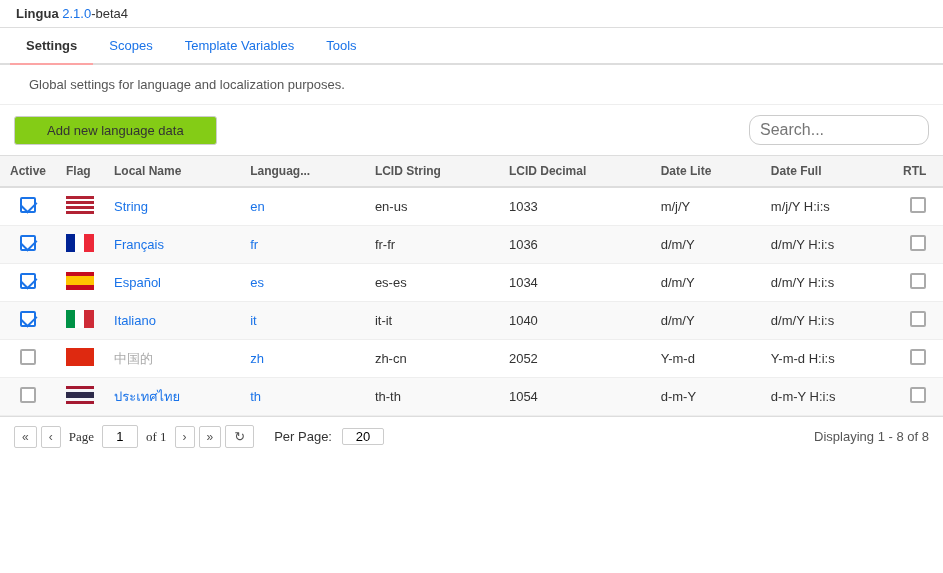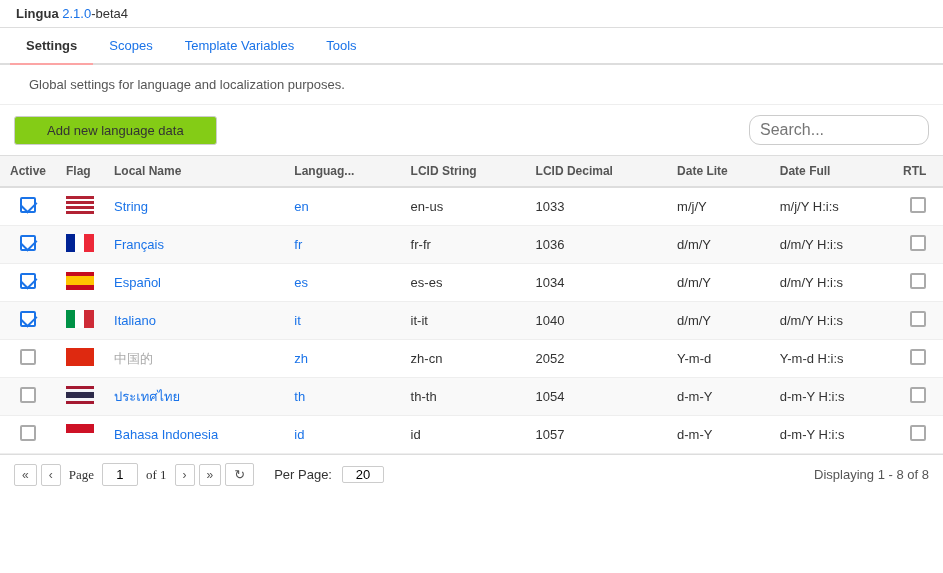--- a/index.html
+++ b/index.html
@@ -306,31 +306,20 @@
         <td class="cb-cell active-cell"><span class="cb-unchecked"></span></td>
         <td class="flag-cell"><span class="flag flag-th"></span></td>
         <td><a href="#" class="lang-link">ประเทศไทย</a></td>
         <td><a href="#" class="lang-link">th</a></td>
         <td>th-th</td>
         <td>1054</td>
         <td>d-m-Y</td>
         <td>d-m-Y H:i:s</td>
         <td class="cb-cell rtl-cell"><span class="cb-unchecked"></span></td>
       </tr>
-      <tr>
-        <td class="cb-cell active-cell"><span class="cb-unchecked"></span></td>
-        <td class="flag-cell"><span class="flag flag-id"></span></td>
-        <td><a href="#" class="lang-link">Bahasa Indonesia</a></td>
-        <td><a href="#" class="lang-link">id</a></td>
-        <td>id</td>
-        <td>1057</td>
-        <td>d-m-Y</td>
-        <td>d-m-Y H:i:s</td>
-        <td class="cb-cell rtl-cell"><span class="cb-unchecked"></span></td>
-      </tr>
     </tbody>
 </table>
 
 <div class="pagination">
   <div class="page-nav">
     <button class="page-btn">«</button>
     <button class="page-btn">‹</button>
     <span class="page-label">Page</span>
     <input class="page-input" type="text" value="1" style="">
     <span class="page-label">of 1</span>

